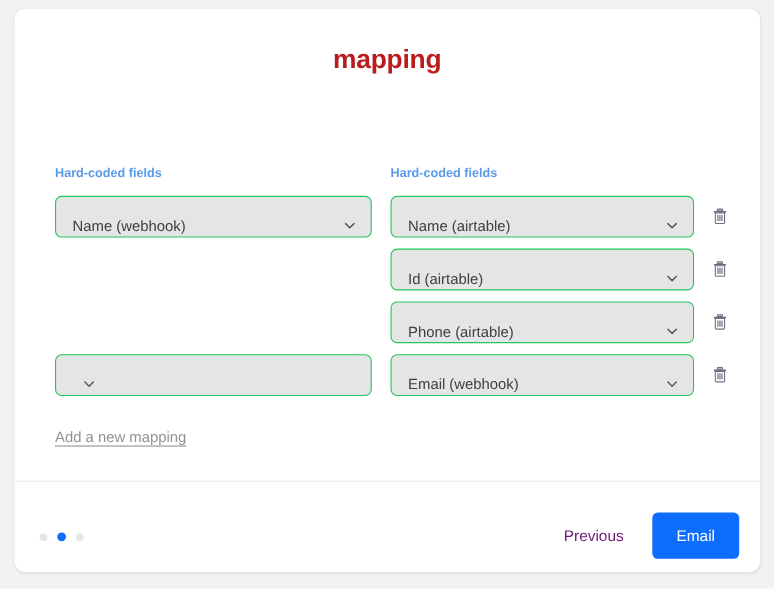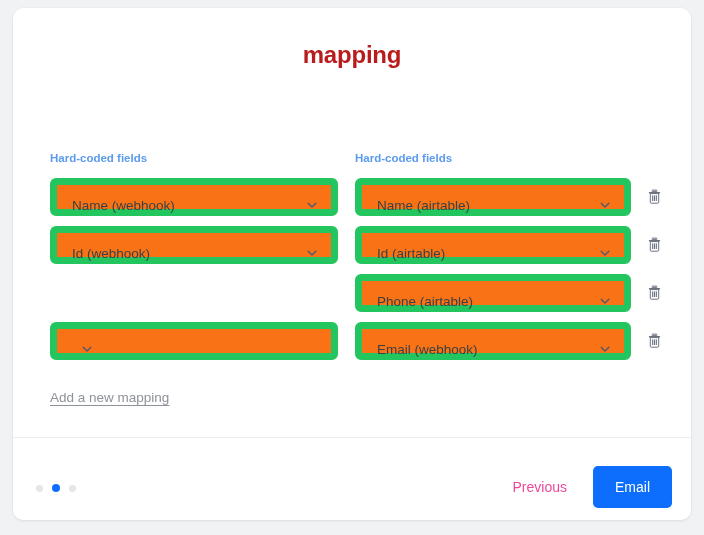--- a/index.html
+++ b/index.html
@@ -72,22 +72,22 @@
   .map-row {
     position: relative;
     height: 48px;
   }
 
   .select {
     position: absolute;
     top: 0;
     height: 38px;
     box-sizing: border-box;
-    background: #f97316;
-    border: 7px solid #22c55e;
+    background: #e5e5e5;
+    border: 1px solid #22c55e;
     border-radius: 6px;
     display: flex;
     align-items: center;
     padding: 16px 12px 0 15px;
     cursor: pointer;
   }
   .select.left  { left: 37px;  width: 288px; }
   .select.right { left: 342px; width: 276px; }
 
   .select-value {
@@ -178,21 +178,21 @@
     position: absolute;
     right: 19px;
     top: 28px;
     display: flex;
     align-items: center;
     gap: 16px;
   }
 
   .btn-prev {
     font-size: 14px;
-    color: #ec4899;
+    color: #701a75;
     background: none;
     border: 0;
     padding: 8px 10px;
     cursor: pointer;
     font-family: inherit;
   }
 
   .btn-next {
     font-size: 14px;
     color: #ffffff;
@@ -249,28 +249,20 @@
                 <path d="M3.3 4.6 h8.4 v8.6 a1 1 0 0 1 -1 1 h-6.4 a1 1 0 0 1 -1 -1 z" fill="none" stroke="#6b7180" stroke-width="1"></path>
                 <rect x="5.1" y="6.4" width="1.1" height="5.6" fill="#6b7180"></rect>
                 <rect x="6.95" y="6.4" width="1.1" height="5.6" fill="#6b7180"></rect>
                 <rect x="8.8" y="6.4" width="1.1" height="5.6" fill="#6b7180"></rect>
               </svg>
             </span>
           </button>
         </div>
 
         <div class="map-row">
-          <div class="select left">
-            <span class="select-value">Id (webhook)</span>
-            <span class="chevron">
-              <svg width="14" height="14" viewBox="0 0 14 14">
-                  <path d="M3.2 5.3 L7 9.1 L10.8 5.3" fill="none" stroke="#545a6d" stroke-width="1.4" stroke-linecap="round" stroke-linejoin="round"></path>
-                </svg>
-            </span>
-          </div>
           <div class="select right">
             <span class="select-value">Id (airtable)</span>
             <span class="chevron">
               <svg width="14" height="14" viewBox="0 0 14 14">
                   <path d="M3.2 5.3 L7 9.1 L10.8 5.3" fill="none" stroke="#545a6d" stroke-width="1.4" stroke-linecap="round" stroke-linejoin="round"></path>
                 </svg>
             </span>
           </div>
           <button class="trash-btn">
             <span>

